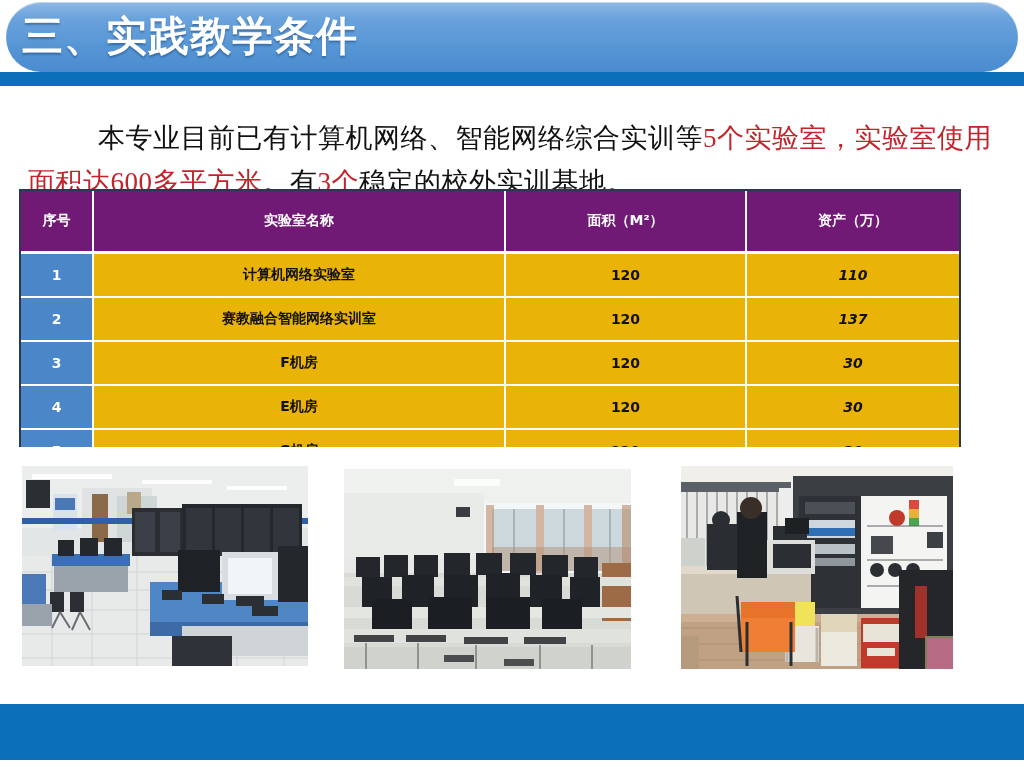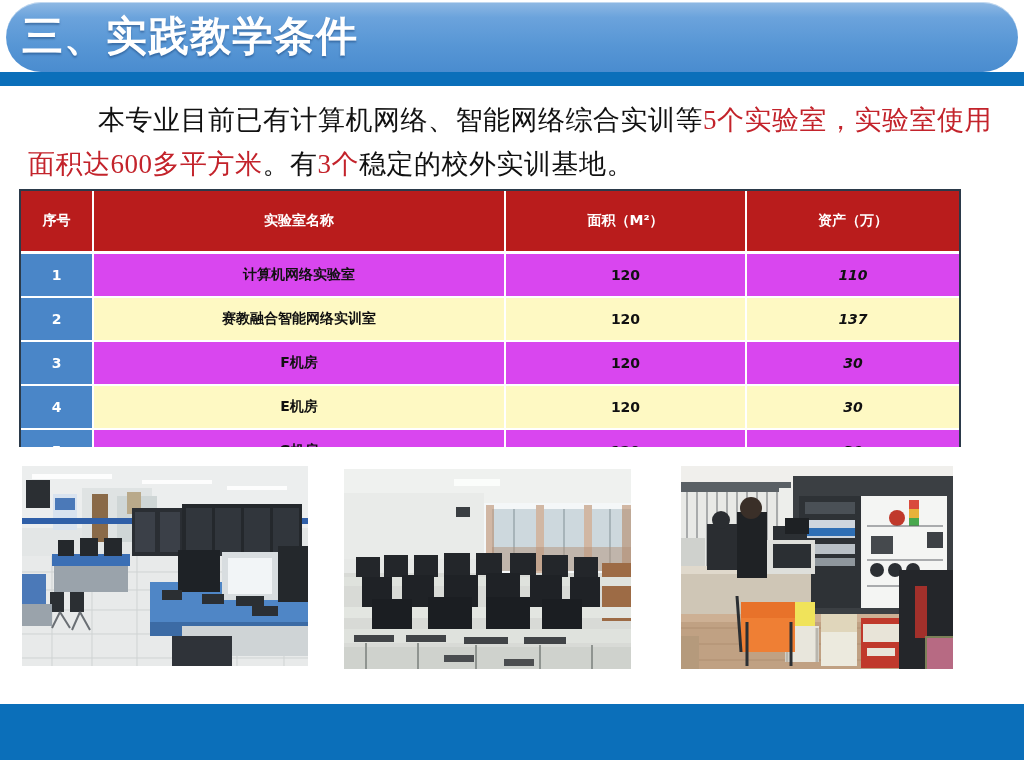--- a/index.html
+++ b/index.html
@@ -27,21 +27,21 @@
     text-shadow:0 2px 2px rgba(20,60,110,.45);
     white-space:nowrap;
   }
   .header-strip{
     position:absolute;left:0;top:72px;width:1024px;height:14px;
     background:#0b6fba;
   }
 
   
   .para{
-    position:absolute;left:28px;top:98px;width:975px;
+    position:absolute;left:28px;top:116px;width:975px;
     font-size:27px;line-height:44px;color:#111;
     font-family:"Liberation Serif","DejaVu Serif",serif;
     text-indent:70px;letter-spacing:.5px;
   }
   .para .red{color:#c3232b;}
 
   
   .table-clip{
     position:absolute;left:19px;top:189px;width:942px;height:258px;
     overflow:hidden;
@@ -50,37 +50,37 @@
   }
   table.lab{
     border-collapse:collapse;width:938px;table-layout:fixed;
     font-family:"DejaVu Sans","Liberation Sans",sans-serif;
   }
   table.lab col.c1{width:72px;}
   table.lab col.c2{width:412px;}
   table.lab col.c3{width:241px;}
   table.lab col.c4{width:213px;}
   table.lab thead th{
-    background:#b91c1c;color:#ffffff;font-weight:bold;font-size:14px;
+    background:#701a75;color:#ffffff;font-weight:bold;font-size:14px;
     height:60px;text-align:center;vertical-align:middle;
     border-right:2px solid #ffffff;border-bottom:3px solid #ffffff;
     padding:0 4px;
   }
   table.lab thead th:last-child{border-right:none;}
   table.lab td{
     height:42px;text-align:center;vertical-align:middle;font-size:14px;
     font-weight:bold;color:#111;border-right:2px solid #ffffff;
     border-bottom:2px solid #ffffff;padding:0 4px;
   }
   table.lab td:last-child{border-right:none;font-style:italic;}
   table.lab td.idx{
     background:#4a86c8;color:#ffffff;font-weight:bold;font-size:14px;
   }
-  table.lab tr.odd td{background:#d946ef;}
-  table.lab tr.even td{background:#fef9c3;}
+  table.lab tr.odd td{background:#eab308;}
+  table.lab tr.even td{background:#eab308;}
   table.lab tr.odd td.idx,table.lab tr.even td.idx{background:#4a86c8;}
 
   
   .photos{position:absolute;left:0;top:466px;width:1024px;height:205px;}
   .photo{position:absolute;overflow:hidden;background:#cfd4d8;}
   .p1{left:22px;top:0;width:286px;height:200px;}
   .p2{left:344px;top:3px;width:287px;height:200px;}
   .p3{left:681px;top:0;width:272px;height:203px;}
   .photo svg{display:block;width:100%;height:100%;}
 

